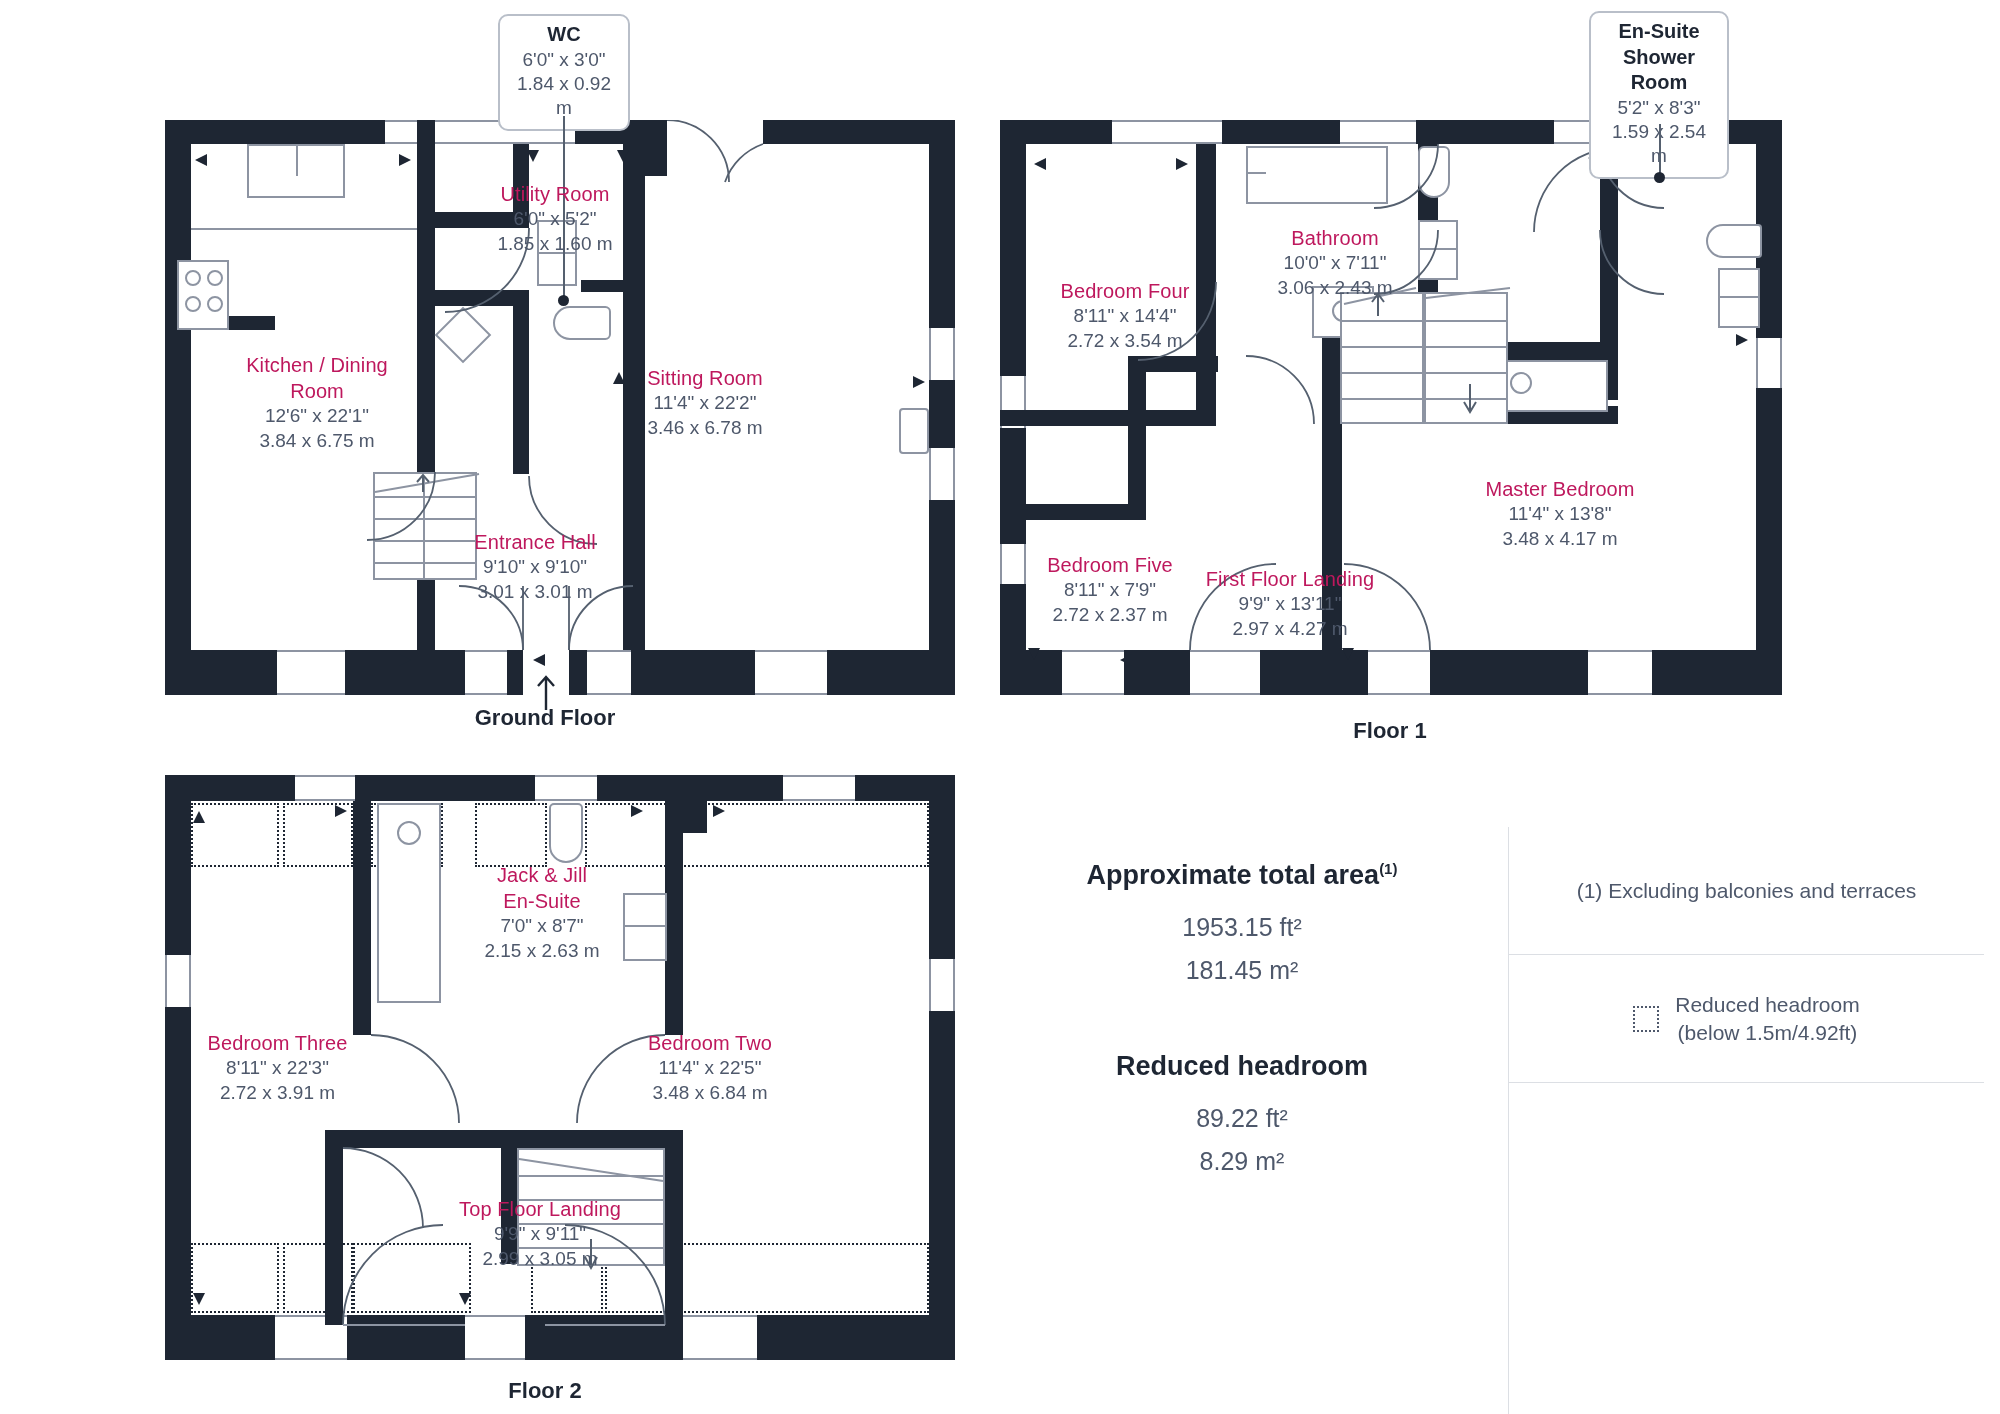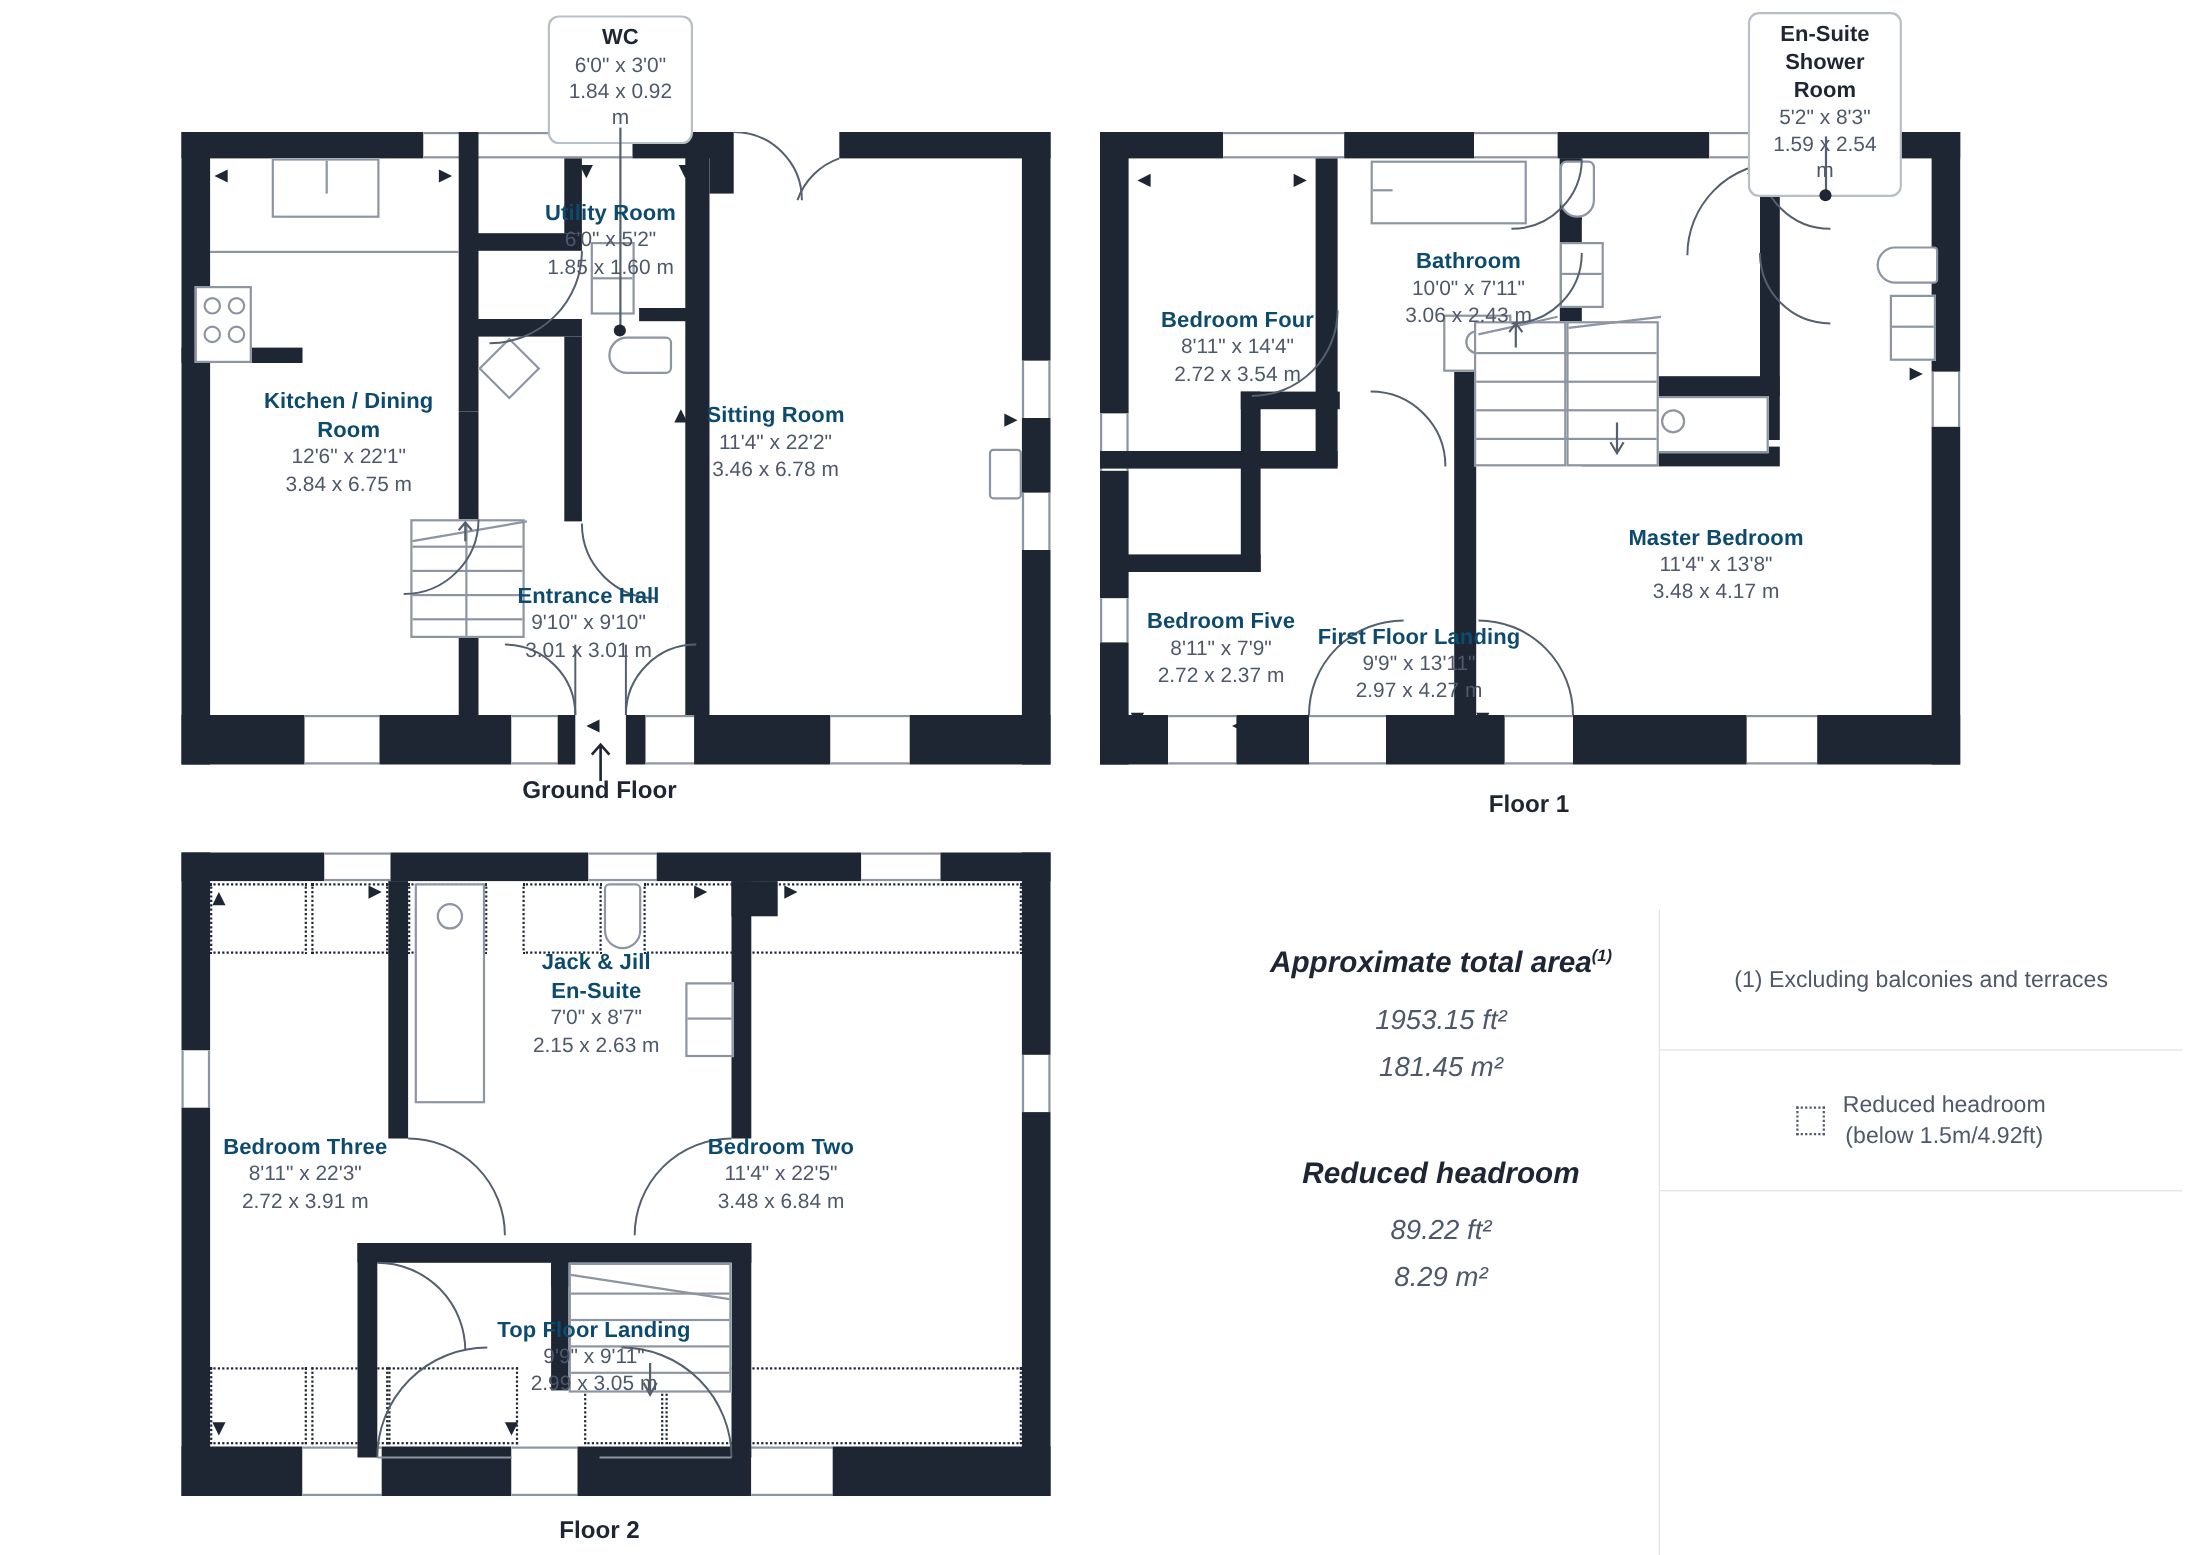--- a/index.html
+++ b/index.html
@@ -18,40 +18,40 @@
   .win { position: absolute; background: #ffffff; border-top: 2px solid #8d94a2; border-bottom: 2px solid #8d94a2; }
   .win-v { position: absolute; background: #ffffff; border-left: 2px solid #8d94a2; border-right: 2px solid #8d94a2; }
   .fix { position: absolute; border: 2px solid #8d94a2; background: #fff; }
   .fix-r { position: absolute; border: 2px solid #8d94a2; background: #fff; border-radius: 50%/30%; }
   .dash { position: absolute; border: 2.5px dotted #1e2633; }
   .thin { position: absolute; background: #8d94a2; }
 
   
   .lbl { position: absolute; text-align: center; line-height: 1.30; white-space: nowrap; }
   .lbl .nm {
-    font-size: 20px; font-weight: bold; color: #0c4a6e; letter-spacing: .1px;
+    font-size: 20px; font-weight: normal; color: #be185d; letter-spacing: .1px;
   }
   .lbl .dim { font-size: 19px; color: #4e586b; }
   .floor-name {
     position: absolute; font-size: 22px; font-weight: bold; color: #1e2633;
     text-align: center; white-space: nowrap;
   }
 
   
   .callout {
     position: absolute; background: #fff; border: 2px solid #b9bfc9;
     border-radius: 10px; padding: 6px 12px 8px; text-align: center; line-height: 1.28;
   }
   .callout .nm { font-size: 20px; font-weight: bold; color: #1e2633; display: block; }
   .callout .dim { font-size: 19px; color: #4e586b; display: block; }
   .leader { position: absolute; background: #55606f; width: 1.6px; }
   .leader-dot { position: absolute; width: 11px; height: 11px; border-radius: 50%; background: #1e2633; }
 
   
-  #info { position: absolute; left: 1100px; top: 860px; width: 420px; text-align: center; font-style: italic; }
+  #info { position: absolute; left: 1032px; top: 860px; width: 420px; text-align: center; }
   .info-h { font-size: 27px; font-weight: bold; color: #1e2633; margin: 0 0 22px; }
   .info-h sup { font-size: 15px; }
   .info-v { font-size: 25px; color: #4e586b; margin: 0 0 14px; }
   .info-gap { height: 52px; }
 
   #legend {
     position: absolute; left: 1508px; top: 827px; width: 476px; height: 587px;
     border-left: 1.5px solid #dcdfe4;
   }
   .lg-row { border-bottom: 1.5px solid #dcdfe4; display: flex; align-items: center;

